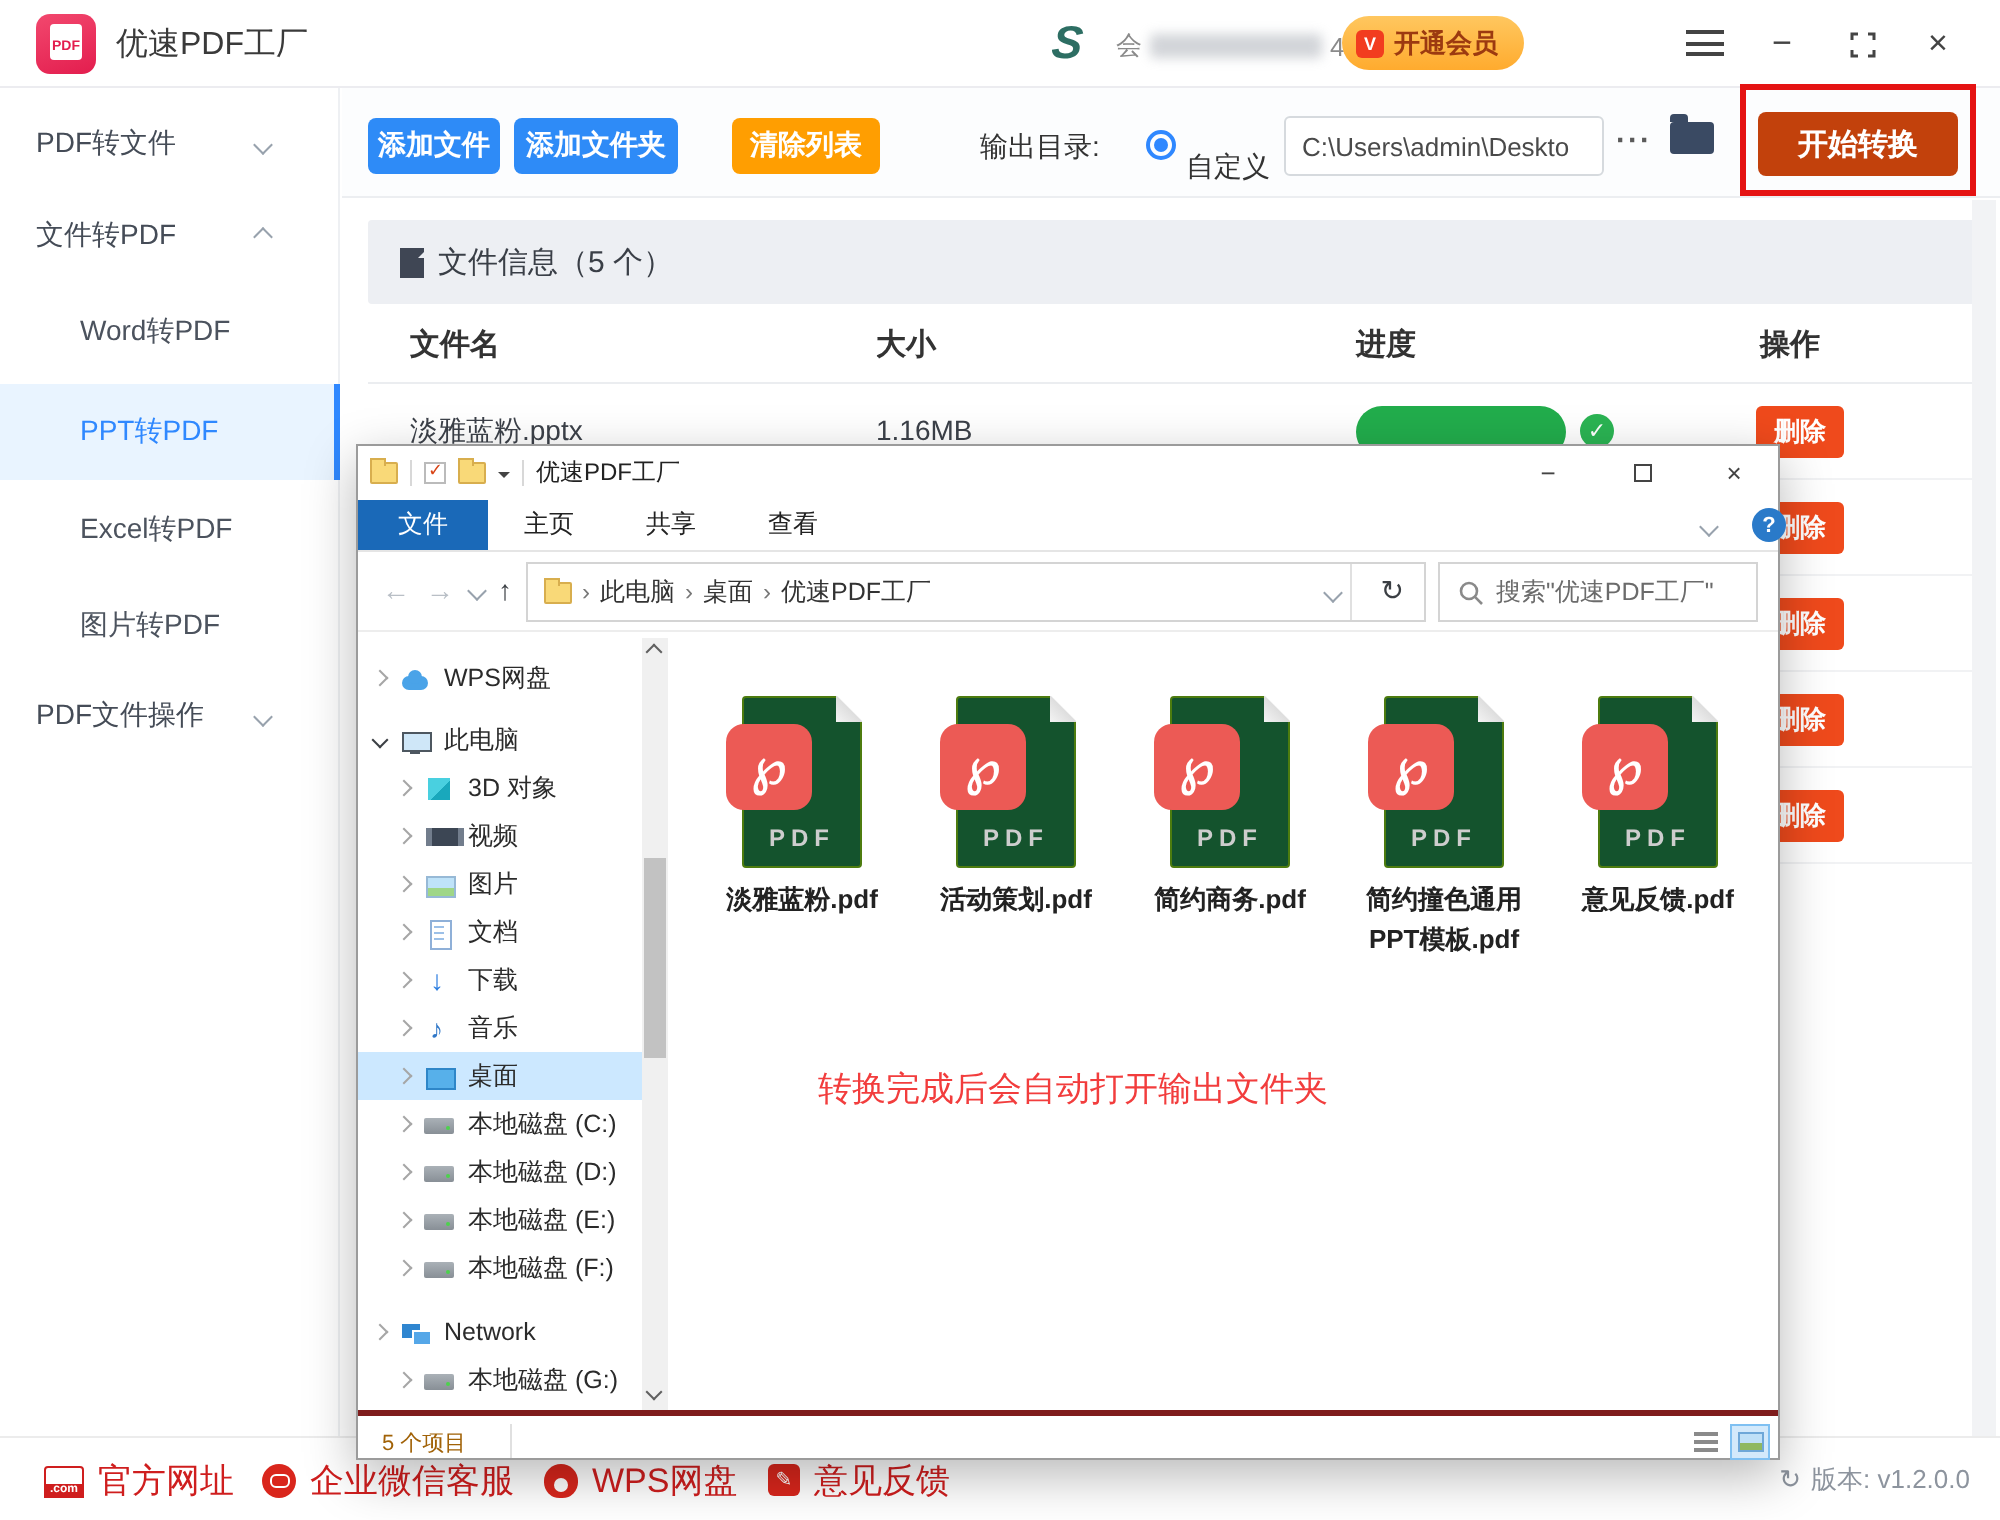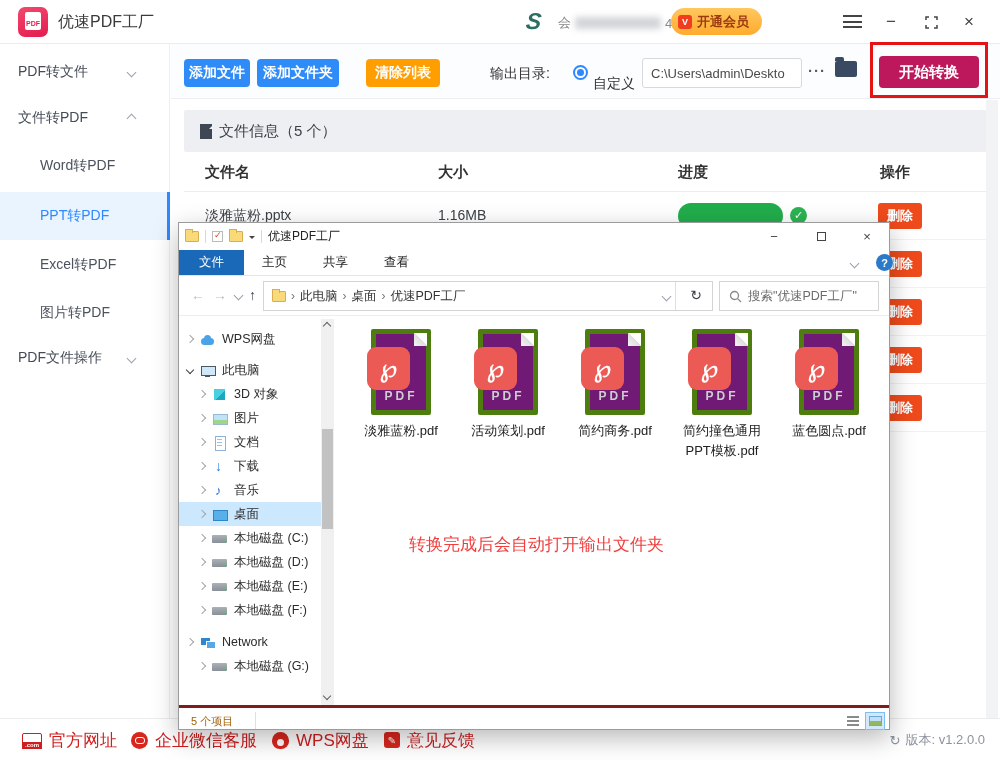--- a/index.html
+++ b/index.html
@@ -67,21 +67,21 @@
     font-family:"Liberation Sans","DejaVu Sans",sans-serif; background:#fff; }
   .more-dots { position:absolute; left:637px; top:18px; font-size:15px; color:#5a5a5a;
     font-weight:bold; letter-spacing:1px; }
   .dirfold { position:absolute; left:664px; top:17px; width:22px; height:16px; background:#3a4a63;
     border-radius:2px; }
   .dirfold::before { content:""; position:absolute; left:0; top:-4px; width:9px; height:4px;
     background:#3a4a63; border-radius:2px 2px 0 0; }
   .redbox { position:absolute; left:699px; top:-2px; width:118px; height:56px;
     border:3px solid #e51313; z-index:6; }
   .start-btn { position:absolute; left:708px; top:12px; width:100px; height:32px;
-    background:#be185d; border-radius:4px; color:#fff; font-size:15px; font-weight:bold;
+    background:#c2410c; border-radius:4px; color:#fff; font-size:15px; font-weight:bold;
     display:flex; align-items:center; justify-content:center; z-index:7; }
 
   
   .infobar { position:absolute; left:13px; top:66px; width:804px; height:42px; background:#edeff3;
     border-radius:2px; display:flex; align-items:center; padding-left:16px; gap:7px;
     font-size:15px; color:#3a3f47; }
   .doc-ic { width:12px; height:15px; background:#3f4654; position:relative; }
   .doc-ic::after { content:""; position:absolute; right:-2px; top:0; border-style:solid;
     border-width:0 0 5px 5px; border-color:transparent transparent #edeff3 transparent; }
   .thead { position:absolute; left:13px; top:108px; width:804px; height:40px;
@@ -201,30 +201,30 @@
   .ti-net::after { content:""; position:absolute; left:6px; top:6px; width:8px; height:6px;
     background:#55a7e8; border:1px solid #fff; }
   .tree-sb { position:absolute; left:142px; top:96px; width:13px; height:386px; background:#f0f0f0; }
   .sb-ar { position:absolute; left:3px; width:6px; height:6px; border:solid #606060;
     border-width:0 1.3px 1.3px 0; }
   .sb-thumb { position:absolute; left:1px; top:110px; width:11px; height:100px; background:#c2c2c2; }
 
   
   .tiles { position:absolute; left:172px; top:106px; display:flex; gap:7px; }
   .tile { width:100px; display:flex; flex-direction:column; align-items:center; }
-  .page { width:60px; height:86px; background:#701a75; border:5px solid #4d7c0f; border-radius:2px;
-    position:relative; }
+  .page { width:60px; height:86px; background:#14532d; border:1px solid #4d7c0f; border-radius:2px;
+    position:relative;margin-top:19px; }
   .page::after { content:""; position:absolute; top:-1px; right:-1px; width:13px; height:13px;
     background:linear-gradient(to left bottom,#fff 46%,#dedede 50%,#f4f4f4); }
   .pbadge { position:absolute; left:-9px; top:13px; width:43px; height:43px; background:#ec5a55;
     border-radius:9px; color:#fff; display:flex; align-items:center; justify-content:center; }
   .pbadge::before { content:"℘"; font-size:26px; font-weight:bold; }
   .ptxt { position:absolute; left:0; right:0; bottom:7px; text-align:center; color:#cdcdcd;
     font-size:12px; font-weight:bold; letter-spacing:3px; }
-  .tlabel { margin-top:6px; font-size:13px; color:#222; text-align:center; line-height:1.5; }
+  .tlabel { margin-top:6px; font-size:13px; color:#222; text-align:center; line-height:1.5;font-weight:bold; }
   .annot { position:absolute; left:230px; top:310px; color:#f23d3d; font-size:17px; }
   .exp-status { position:absolute; left:0; top:482px; width:100%; height:26px;
     border-top:3px solid #7f1d1d; font-size:11px; color:#a16207; }
   .st-count { position:absolute; left:12px; top:6px; }
   .st-div { position:absolute; left:76px; top:4px; width:1px; height:17px; background:#e0e0e0; }
   .viewic { position:absolute; top:4px; width:20px; height:18px; display:flex; align-items:center;
     justify-content:center; }
   .ic-list { width:12px; height:10px;
     background:repeating-linear-gradient(#8a8a8a 0 2px,transparent 2px 4px); }
   .ic-thumb { width:13px; height:10px; border:1px solid #6ea7d8;
@@ -429,20 +429,25 @@
         <span class="ti ti-pc"></span>
         <span>此电脑</span>
       </div>
       <div class="trow child">
         <span class="tchev"></span>
         <span class="ti ti-cube"></span>
         <span>3D 对象</span>
       </div>
       <div class="trow child">
         <span class="tchev"></span>
+        <span class="ti ti-film"></span>
+        <span>视频</span>
+      </div>
+      <div class="trow child">
+        <span class="tchev"></span>
         <span class="ti ti-pic"></span>
         <span>图片</span>
       </div>
       <div class="trow child">
         <span class="tchev"></span>
         <span class="ti ti-doc"></span>
         <span>文档</span>
       </div>
       <div class="trow child">
         <span class="tchev"></span>
@@ -523,21 +528,21 @@
           <span class="pbadge"></span>
           <span class="ptxt">PDF</span>
         </div>
         <div class="tlabel">简约撞色通用PPT模板.pdf</div>
       </div>
       <div class="tile">
         <div class="page">
           <span class="pbadge"></span>
           <span class="ptxt">PDF</span>
         </div>
-        <div class="tlabel">蓝色圆点.pdf</div>
+        <div class="tlabel">意见反馈.pdf</div>
       </div>
     </div>
 
     <div class="annot">转换完成后会自动打开输出文件夹</div>
 
     <div class="exp-status">
       <span class="st-count">5 个项目</span>
       <span class="st-div"></span>
       <div class="viewic" style="left:664px;">
           <span class="ic-list"></span>

